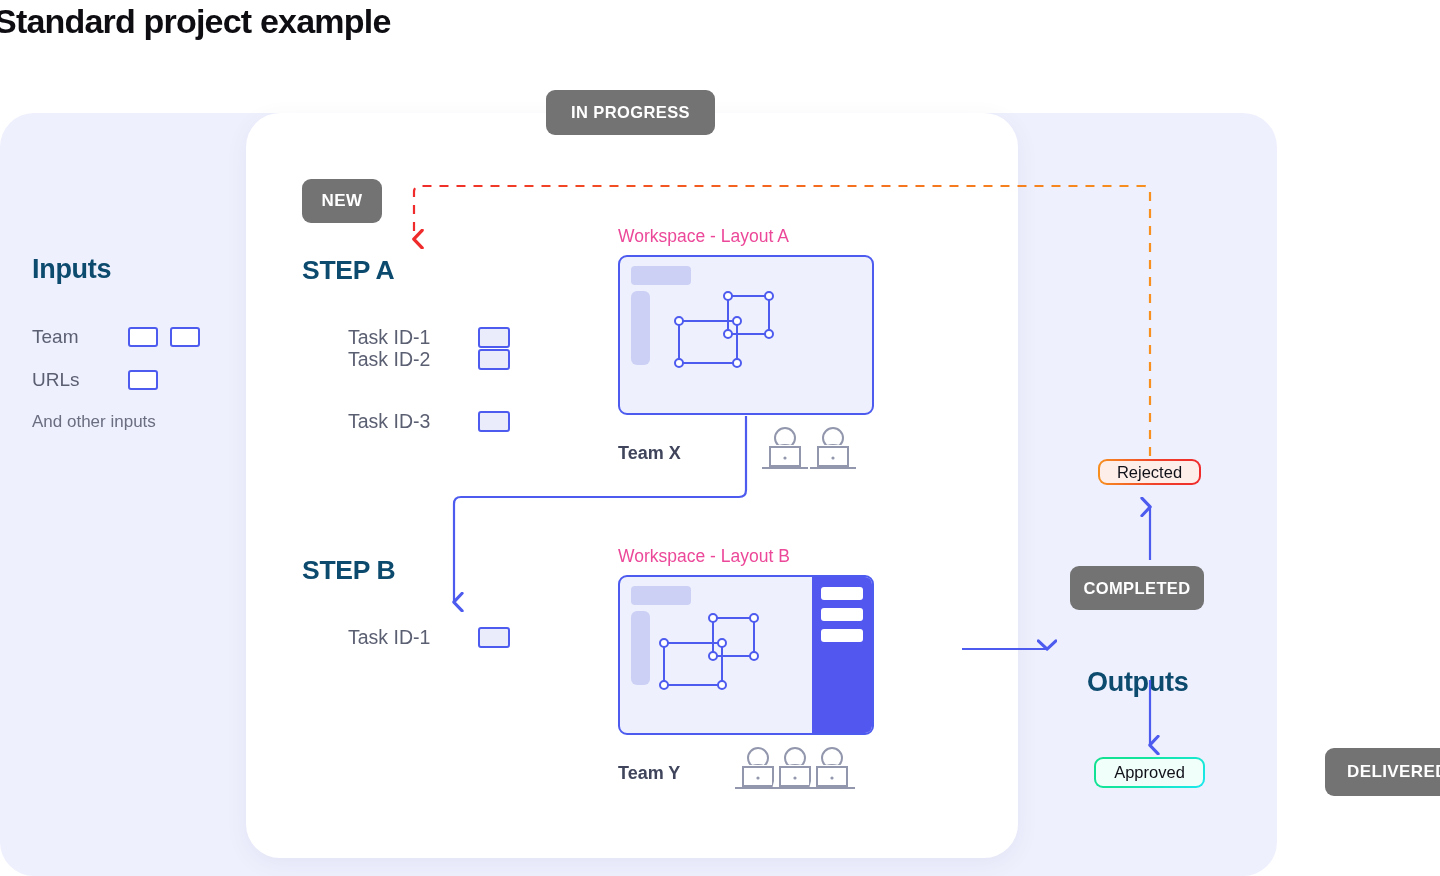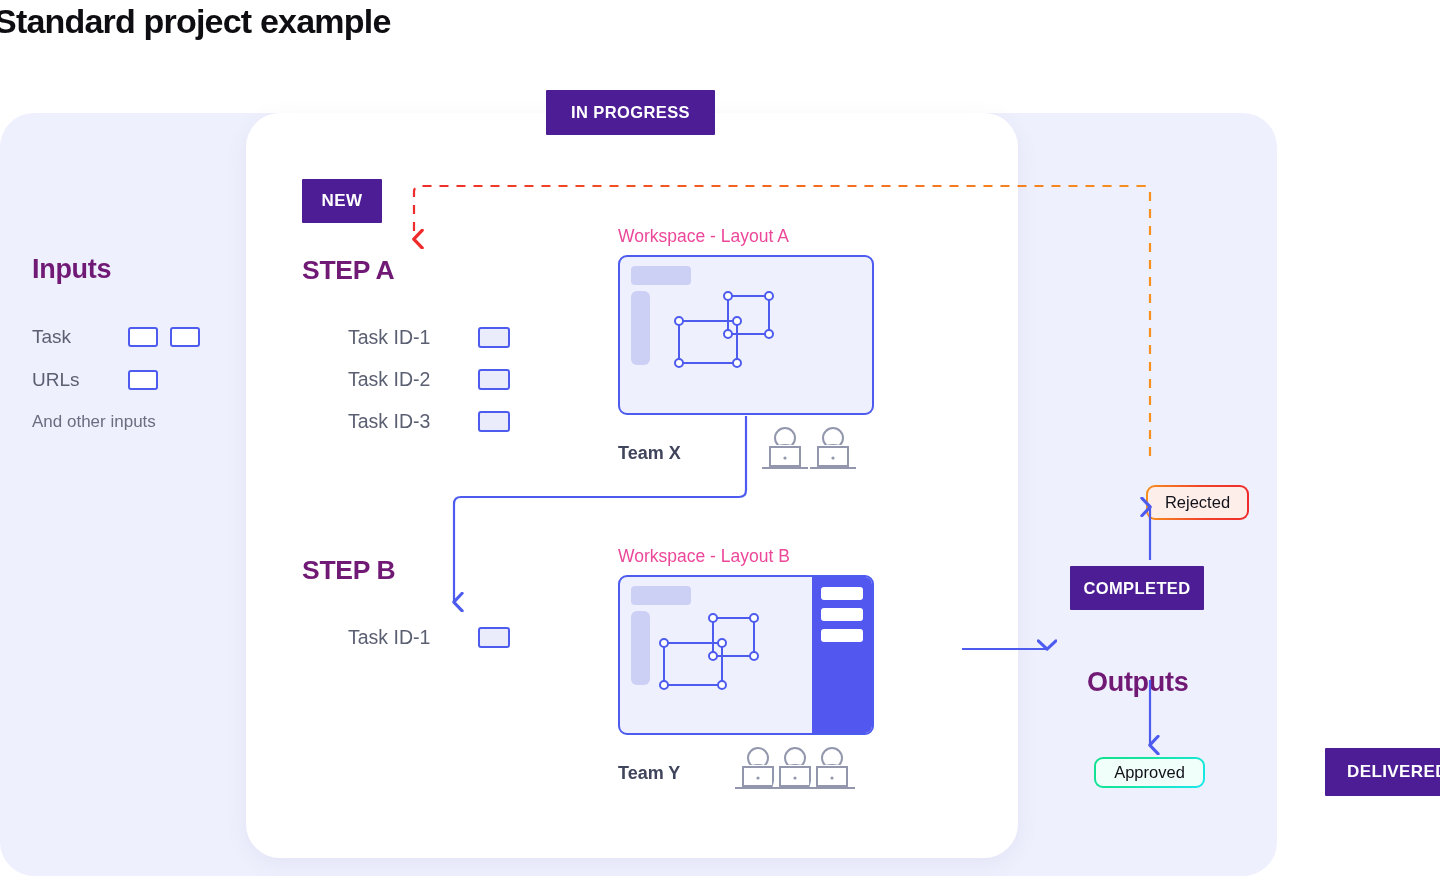--- a/index.html
+++ b/index.html
@@ -35,57 +35,56 @@
   .ghost-letter{
     color:#ededf1;font-weight:700;line-height:1;
     font-family:"Liberation Sans","DejaVu Sans",sans-serif;
     user-select:none;
   }
   #ghost-letter-a{left:836px;top:232px;font-size:250px;letter-spacing:-6px;}
   #ghost-letter-b{left:846px;top:552px;font-size:250px;letter-spacing:-6px;}
 
   
   .pill{
-    background:#4c1d95;color:#fff;border-radius:1px;
+    background:#737373;color:#fff;border-radius:9px;
     font-size:16.5px;font-weight:700;letter-spacing:.4px;
     display:flex;align-items:center;justify-content:center;
     white-space:nowrap;
     text-align:right;
   }
   #badge-in-progress{left:546px;top:90px;width:169px;height:45px;}
   #badge-new{left:302px;top:179px;width:80px;height:44px;font-size:17px;}
   #badge-completed{left:1070px;top:566px;width:134px;height:44px;font-size:16.5px;}
   #badge-delivered{left:1325px;top:748px;width:153px;height:48px;font-size:17px;
     justify-content:flex-start;padding-left:22px;box-sizing:border-box;}
 
   .outline-pill{
     border-radius:9px;display:flex;align-items:center;justify-content:center;
     font-size:16.5px;font-weight:400;color:#11111a;white-space:nowrap;
   }
   #badge-rejected{
-    left:1098px;top:485px;width:103px;height:35px;
+    left:1098px;top:459px;width:103px;height:26px;
     background:#fdeeea;
     border:2px solid transparent;
     background-image:linear-gradient(#fdeeea,#fdeeea),linear-gradient(90deg,#f7901e 0%,#f0422a 55%,#ef2b2b 100%);
     background-origin:border-box;background-clip:padding-box,border-box;
     box-sizing:border-box;
-    margin-left:48px;
   }
   #badge-approved{
     left:1094px;top:757px;width:111px;height:31px;
     background:#f0fff9;
     border:2px solid transparent;
     background-image:linear-gradient(#f0fff9,#f0fff9),linear-gradient(135deg,#12e08f 0%,#13e5a0 40%,#1ae8f0 100%);
     background-origin:border-box;background-clip:padding-box,border-box;
     box-sizing:border-box;
   }
 
   
   .big-heading{
-    font-size:27px;font-weight:700;letter-spacing:-.3px;color:#701a75;
+    font-size:27px;font-weight:700;letter-spacing:-.3px;color:#0c4a6e;
     white-space:nowrap;
   }
   #heading-inputs{left:32px;top:254px;}
   #heading-step-a{left:302px;top:255px;font-size:26.5px;}
   #heading-step-b{left:302px;top:555px;font-size:26.5px;}
   #heading-outputs{left:1087px;top:631px;margin-top:36px;}
 
   
   .input-row{display:flex;align-items:center;}
   .input-label{font-size:19px;color:#5b5f72;white-space:nowrap;}
@@ -101,21 +100,21 @@
   #input-note{left:32px;top:412px;font-size:17px;color:#6a6e80;white-space:nowrap;}
 
   
   .task-row{display:flex;align-items:center;}
   .task-label{font-size:19.5px;color:#5b5f72;white-space:nowrap;width:130px;}
   .task-box{
     width:32px;height:21px;border:2px solid #4d5bef;border-radius:3px;
     background:#eaecfb;box-sizing:border-box;
   }
   #task-a-1{left:348px;top:326px;}
-  #task-a-2{left:348px;top:368px;}
+  #task-a-2{left:348px;top:348px;}
   #task-a-3{left:348px;top:410px;}
   #task-b-1{left:348px;top:626px;}
 
   
   .ws-label{font-size:17.5px;color:#ec4899;white-space:nowrap;}
   #ws-label-a{left:618px;top:226px;}
   #ws-label-b{left:618px;top:546px;}
 
   
   .ws-card{
@@ -152,21 +151,21 @@
 <div class="abs ghost-letter" id="ghost-letter-a">A</div>
 <div class="abs ghost-letter" id="ghost-letter-b">B</div>
 
 <div class="abs" id="white-card"></div>
 
 <div class="abs" id="page-title">Standard project example</div>
 
 <div class="abs big-heading" id="heading-inputs">Inputs</div>
 
 <div class="abs input-row" id="input-row-asset">
-  <span class="input-label">Task</span>
+  <span class="input-label">Team</span>
   <span class="mini-box"></span>
   <span class="mini-box"></span>
 </div>
 
 <div class="abs input-row" id="input-row-urls">
   <span class="input-label">URLs</span>
   <span class="mini-box"></span>
 </div>
 
 <div class="abs" id="input-note">And other inputs</div>

